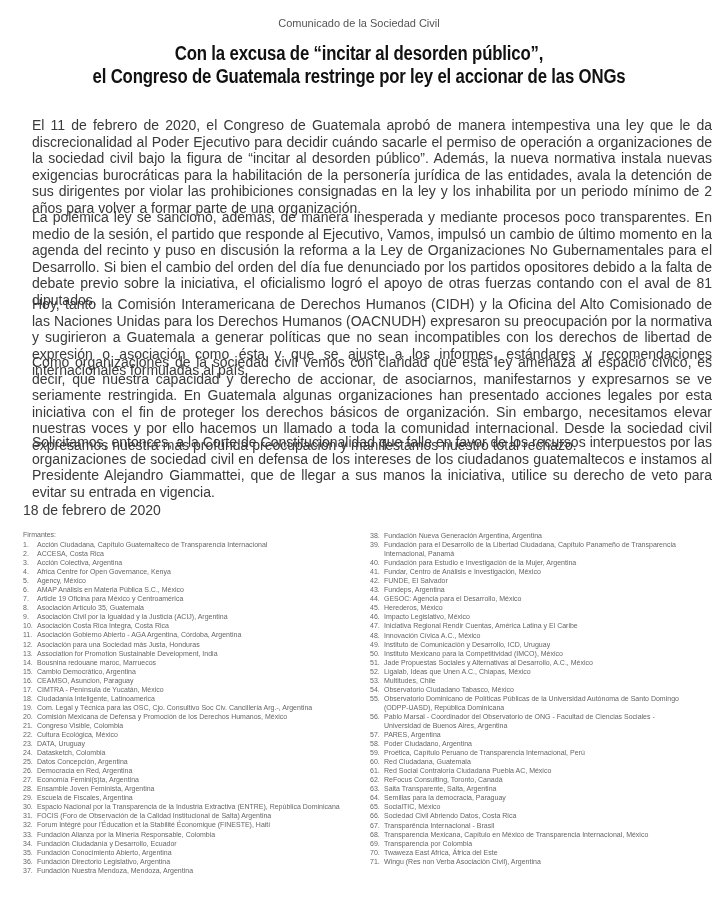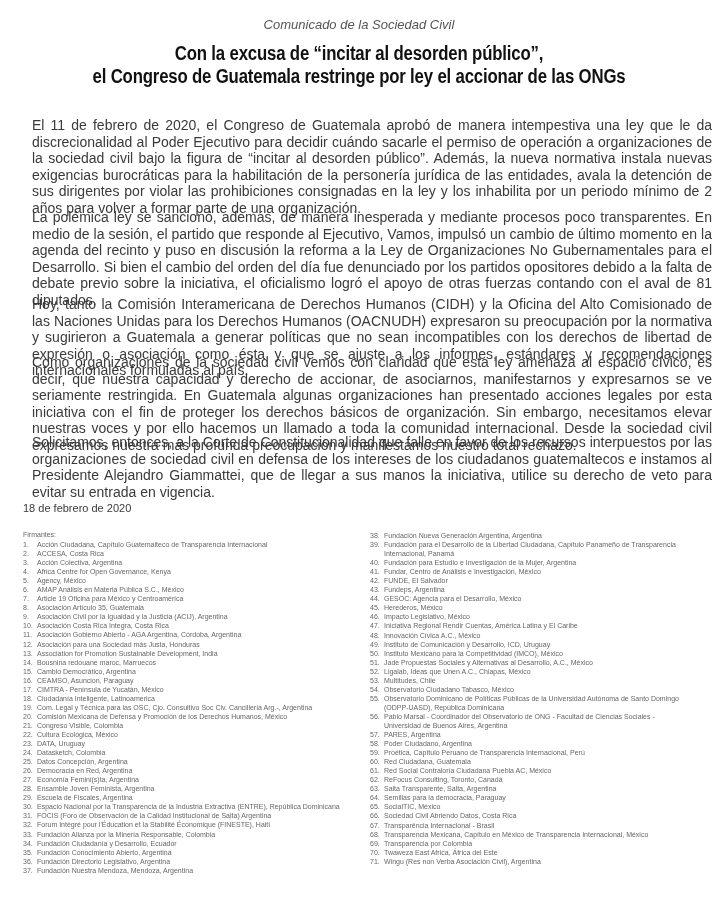--- a/index.html
+++ b/index.html
@@ -3,40 +3,40 @@
   <meta charset="utf-8">
   <style>
     html, body { margin: 0; padding: 0; background: #ffffff; }
     body {
       width: 718px; height: 905px; overflow: hidden; position: relative;
       font-family: "Liberation Sans", sans-serif; color: #2a2a2a;
     }
     .page { position: absolute; left: 0; top: 0; width: 718px; height: 905px; }
     .kicker {
       position: absolute; top: 17px; left: 0; width: 718px; text-align: center;
-      font-style: italic; font-size: 13px; color: #555555;
+      font-size: 11px; color: #555555;
     }
     .title {
       position: absolute; top: 42px; left: 0; width: 718px; text-align: center;
       font-family: "Liberation Sans", sans-serif; font-weight: bold;
       font-size: 19.5px; line-height: 23px; color: #111111;
       transform: scaleX(0.86); transform-origin: center top; letter-spacing: -0.2px;
     }
     .title span { display: block; white-space: nowrap; }
     .body-text {
       position: absolute; left: 23px; width: 680px;
       font-size: 14px; line-height: 16.6px; color: #3a3a3a;
       text-align: justify; margin: 9px;
     }
     #p1 { top: 108px; }
     #p2 { top: 200px; }
     #p3 { top: 287px; }
     #p4 { top: 345px; }
     #p5 { top: 425px; }
-    .date { position: absolute; left: 23px; top: 502px; font-size: 11px; color: #3a3a3a; }
+    .date { position: absolute; left: 23px; top: 502px; font-size: 14px; color: #3a3a3a; }
     .signers-label {
       position: absolute; left: 23px; top: 531px; font-size: 7px; color: #666666;
     }
     .col {
       position: absolute; top: 540px; margin: 0; padding: 0; list-style: none;
       font-size: 7px; line-height: 9.05px; color: #666666;
     }
     .col.left { left: 23px; width: 340px; }
     .col.right { left: 370px; top: 531px; width: 340px; }
     .col li { display: flex; white-space: nowrap; }

